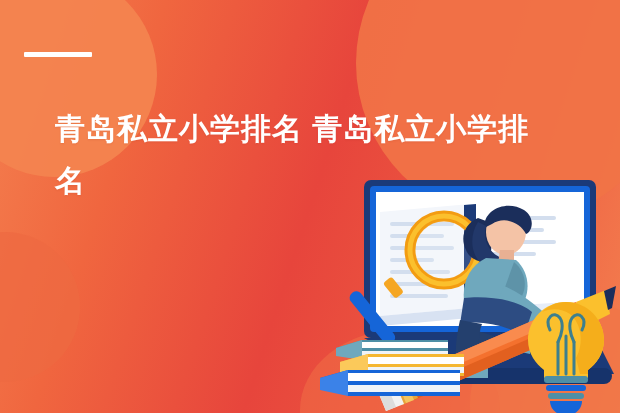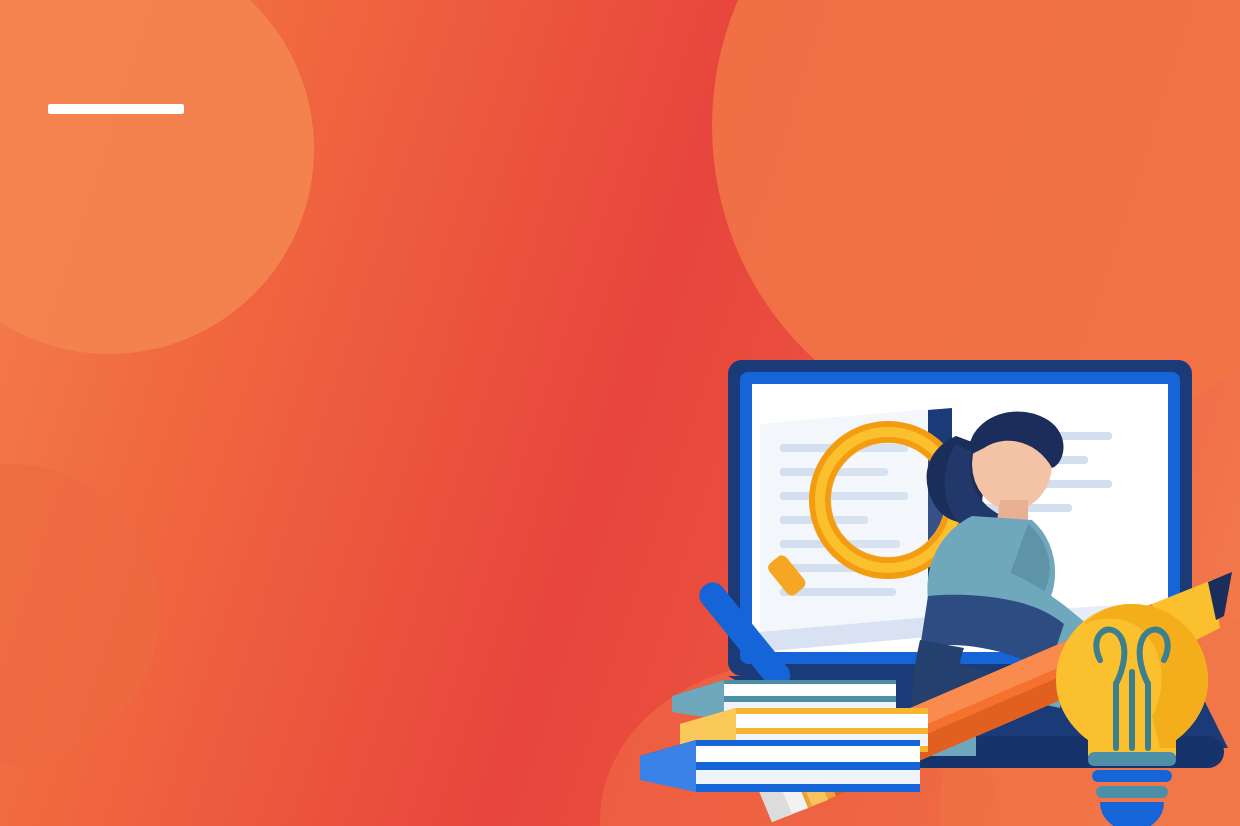--- a/index.html
+++ b/index.html
@@ -55,20 +55,21 @@
 <div id="banner">
 
   <div class="blob" id="blob-left"></div>
   <div class="blob" id="blob-left-low"></div>
   <div class="blob" id="blob-right"></div>
   <div class="blob" id="blob-right-low"></div>
   <div class="blob" id="blob-bottom"></div>
 
   <div id="rule"></div>
 
+  <div id="title">青岛私立小学排名 青岛私立小学排名</div>
 
   <div id="illus">
     <svg viewBox="0 0 302 235" xmlns="http://www.w3.org/2000/svg">
 
       <g>
         <rect x="46" y="2" width="232" height="158" rx="7" fill="#1B3A78"></rect>
 
         <rect x="52" y="8" width="220" height="146" rx="4" fill="#1565D8"></rect>
 
         <rect x="58" y="14" width="208" height="134" fill="#FFFFFF"></rect>

